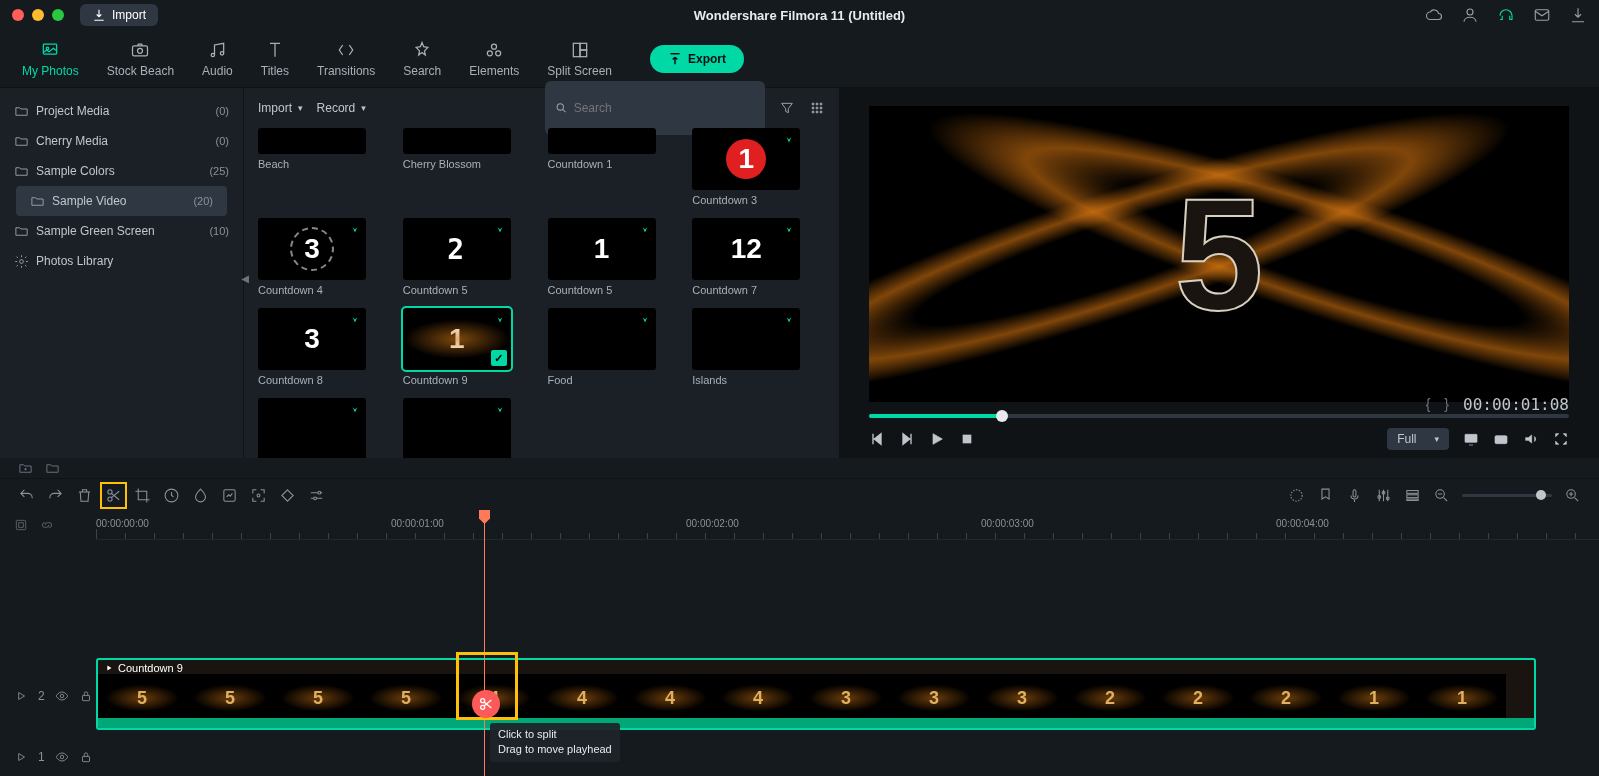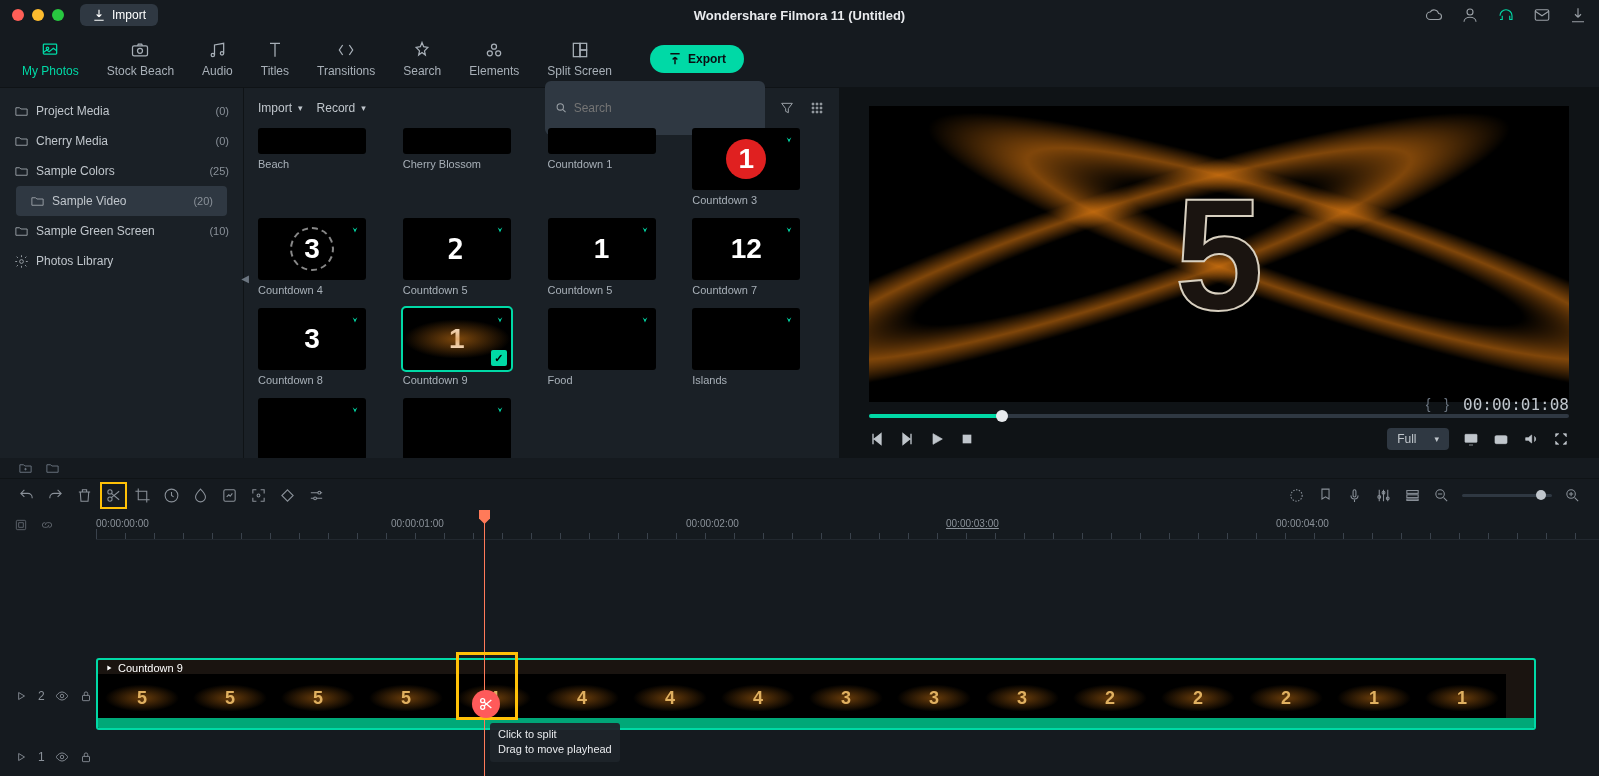--- a/index.html
+++ b/index.html
@@ -570,21 +570,21 @@
         <path d="M8 8h8v8H8z"></path>
       </svg>
     <svg viewBox="0 0 24 24">
         <path d="M9 12a4 4 0 014-4h3a4 4 0 010 8h-1M15 12a4 4 0 01-4 4H8a4 4 0 010-8h1"></path>
       </svg>
   </div>
   <div class="ruler" id="ruler">
       <div class="tk" style="left: 0px;">00:00:00:00</div>
       <div class="tk" style="left: 295px;">00:00:01:00</div>
       <div class="tk" style="left: 590px;">00:00:02:00</div>
-      <div class="tk" style="left: 850px; text-decoration: underline;">00:00:03:00</div>
+      <div class="tk" style="left: 885px;">00:00:03:00</div>
       <div class="tk" style="left: 1180px;">00:00:04:00</div>
       <div class="tick" style="left: 0px; height: 10px;"></div>
       <div class="tick" style="left: 29px;"></div>
       <div class="tick" style="left: 58px;"></div>
       <div class="tick" style="left: 87px;"></div>
       <div class="tick" style="left: 116px;"></div>
       <div class="tick" style="left: 145px;"></div>
       <div class="tick" style="left: 174px;"></div>
       <div class="tick" style="left: 203px;"></div>
       <div class="tick" style="left: 232px;"></div>

